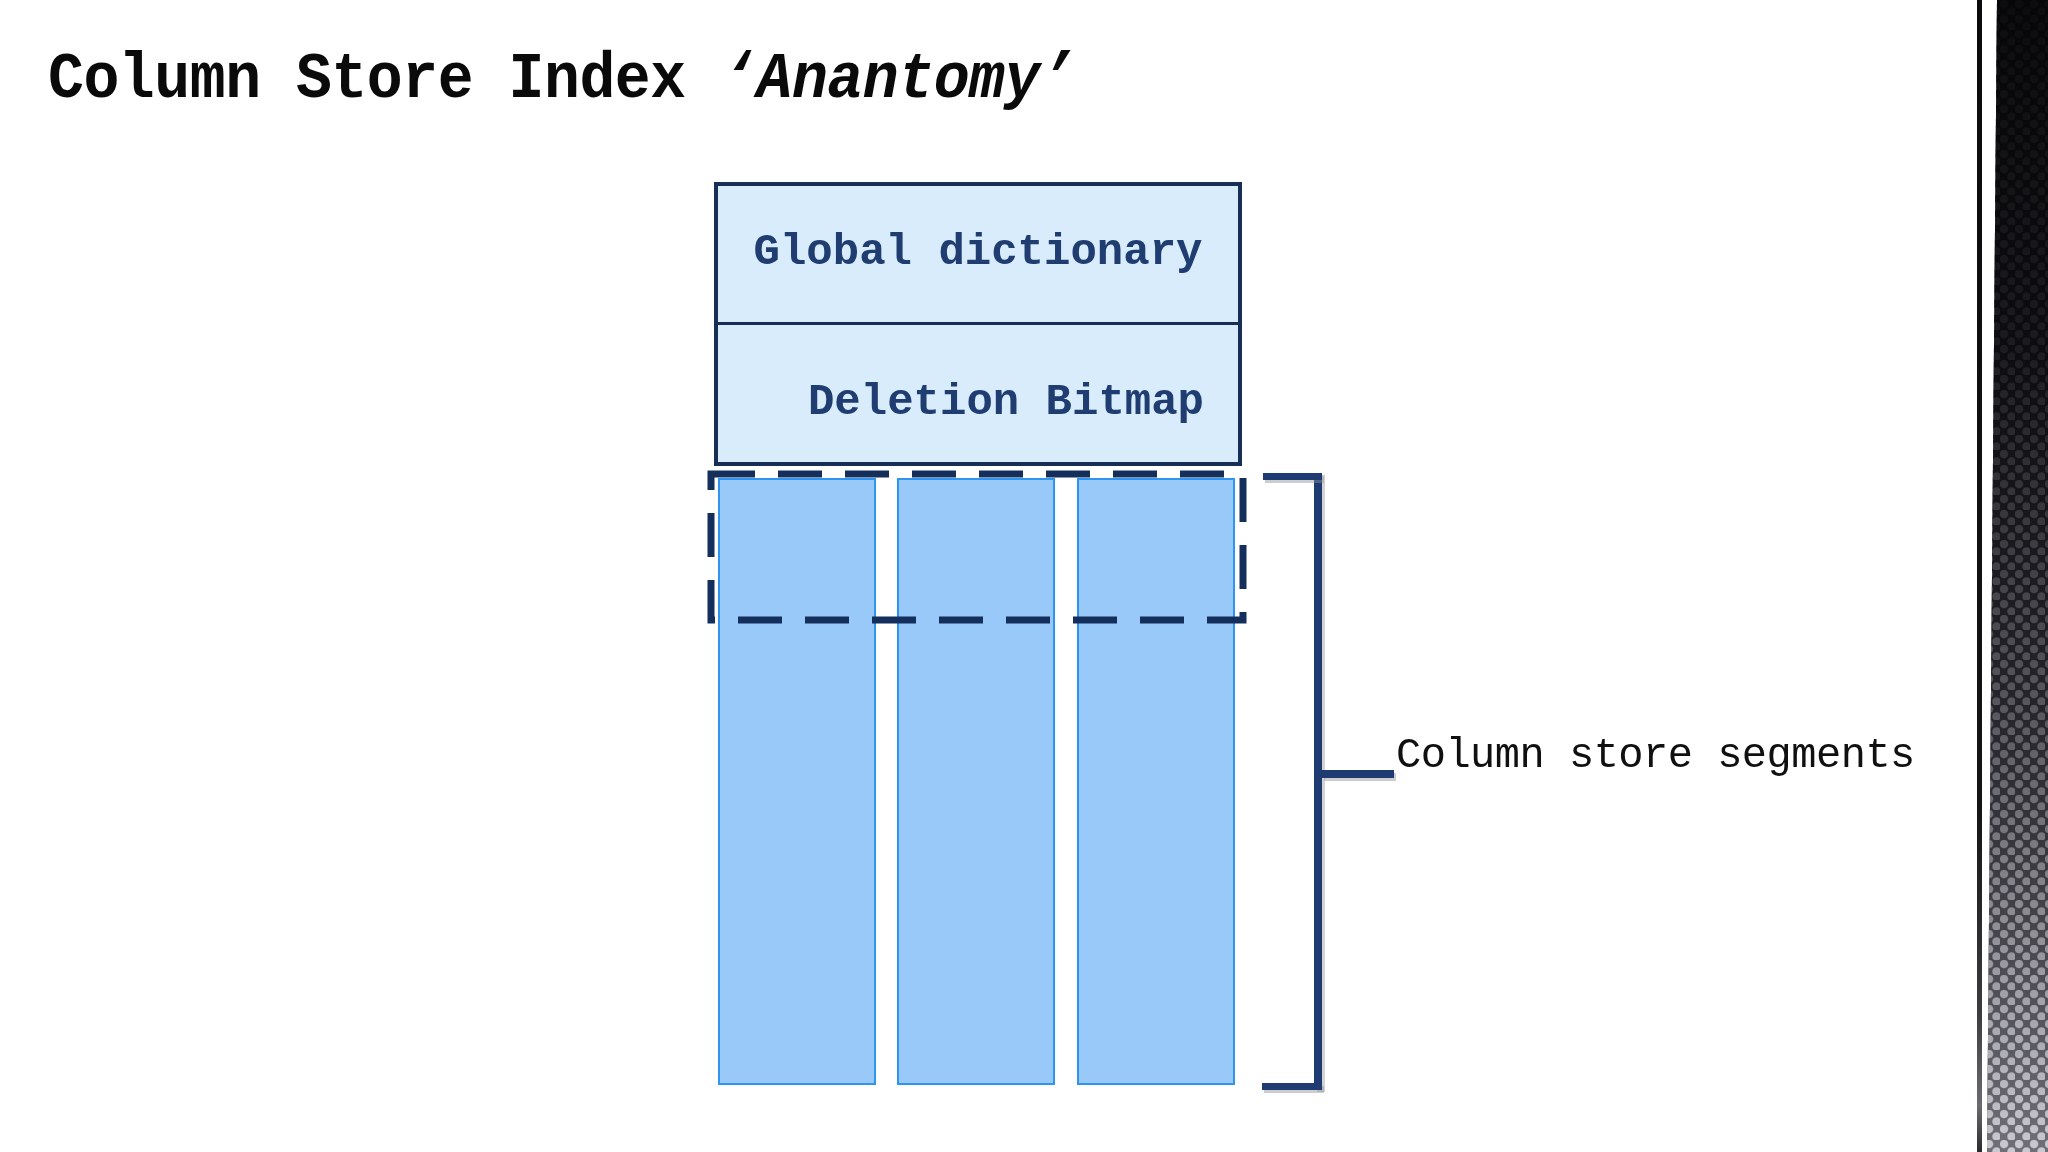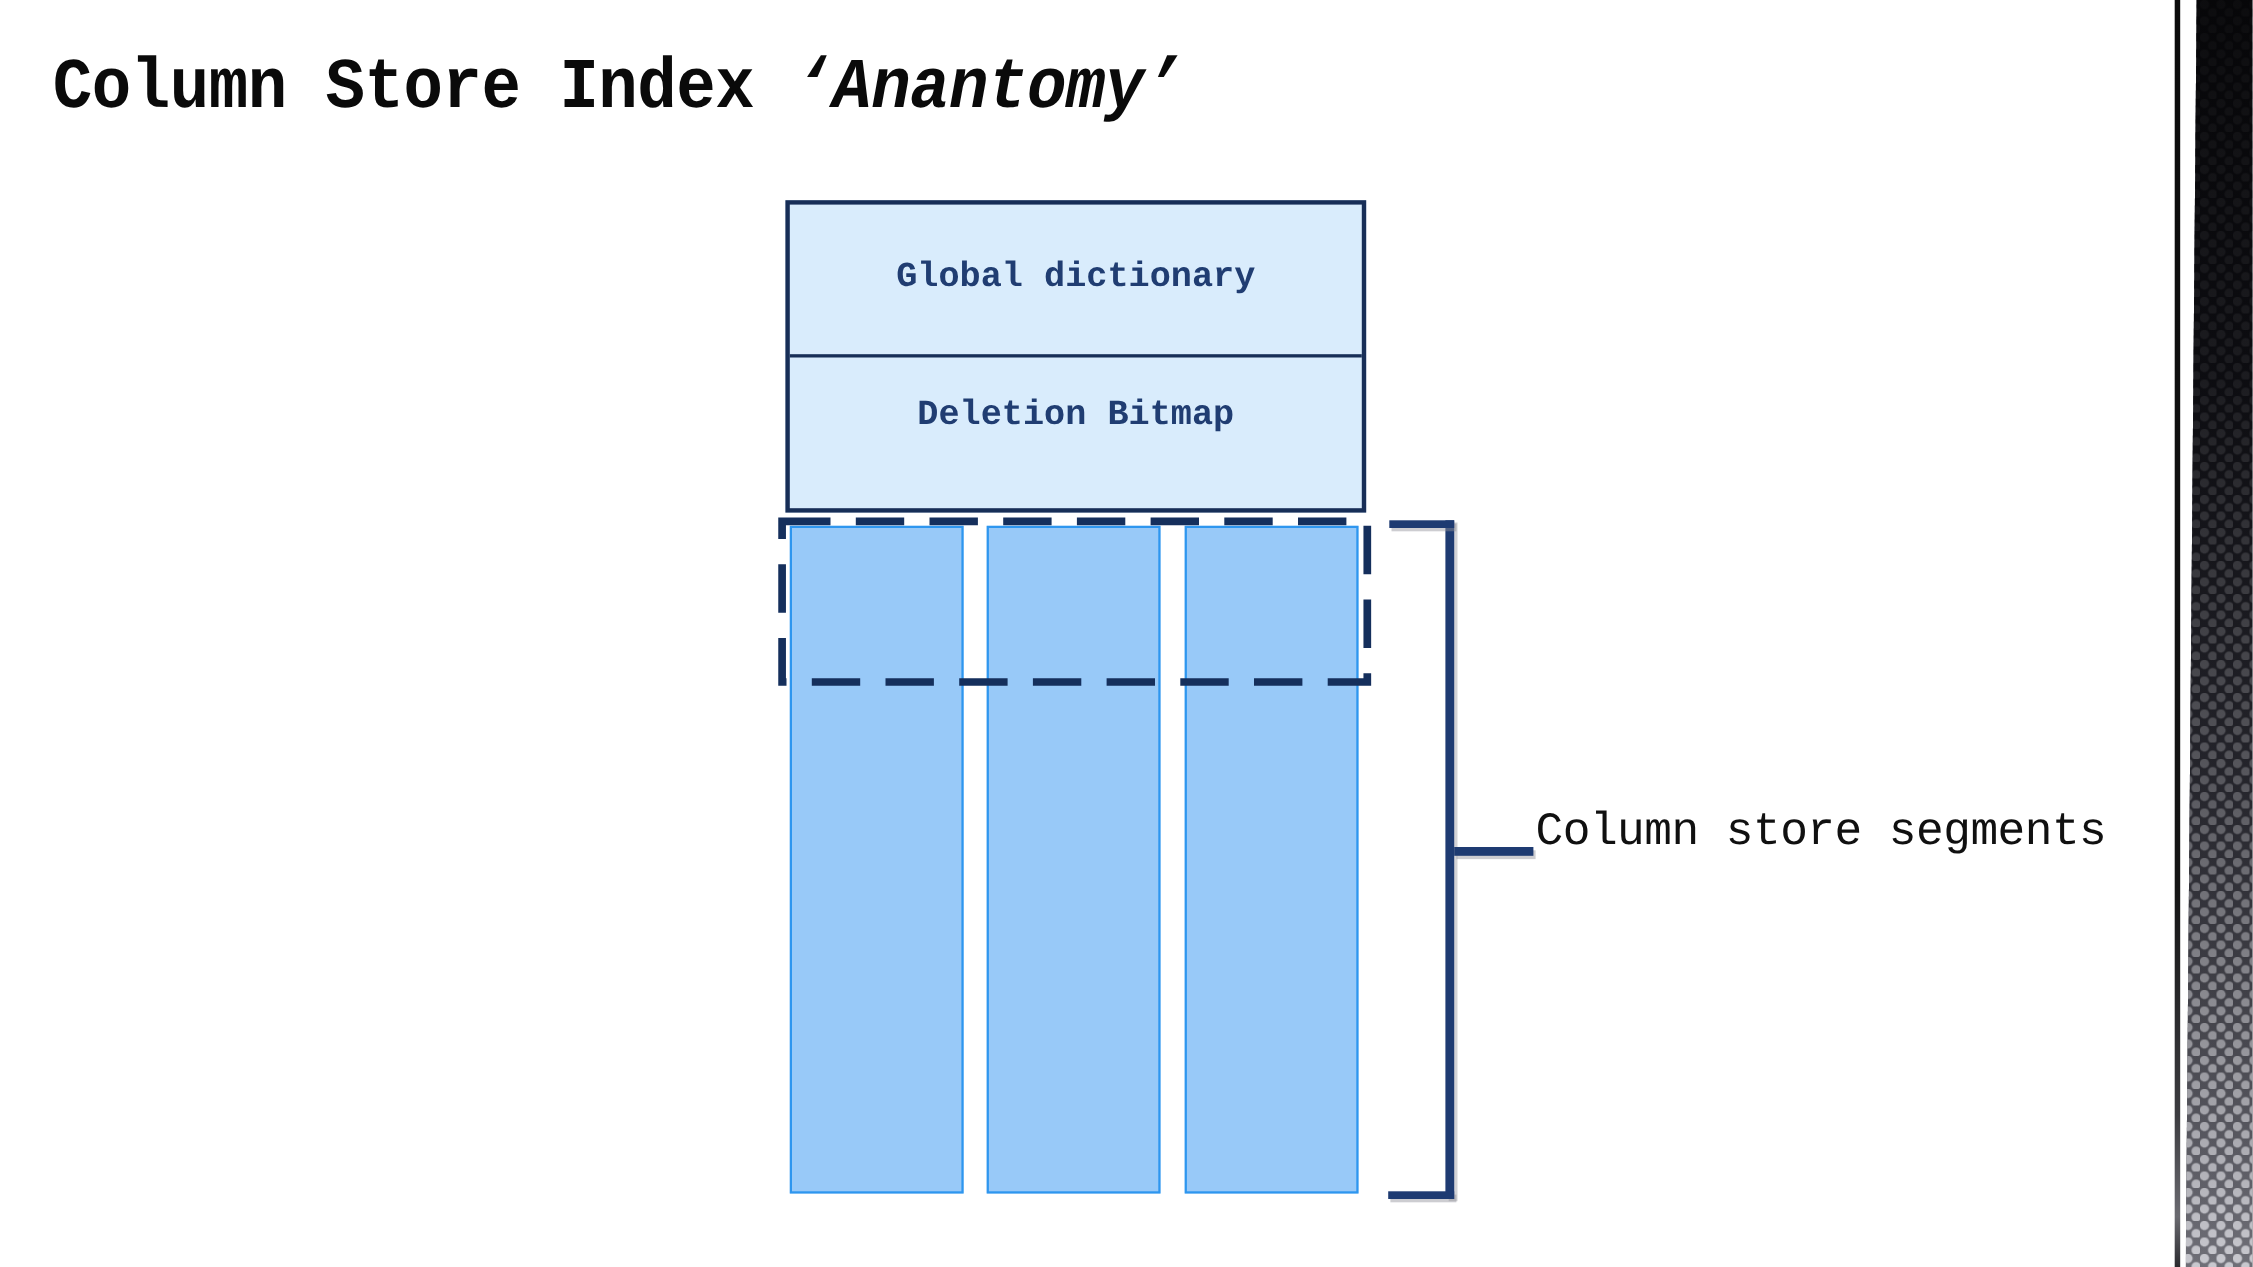--- a/index.html
+++ b/index.html
@@ -27,25 +27,25 @@
     border:4px solid var(--box-border);
     box-sizing:border-box;
   }
   .stack .divider{
     position:absolute;left:0;top:136px;width:100%;height:3px;
     background:var(--box-border);
   }
   .boxlabel{
     position:absolute;left:718px;width:520px;
     display:flex;align-items:center;justify-content:center;
-    font-size:32px;font-weight:bold;color:var(--box-text);
+    font-size:44px;font-weight:bold;color:var(--box-text);
     white-space:nowrap;
   }
   .lbl-global{top:182px;height:139px;}
-  .lbl-deletion{top:304px;height:145px;}
+  .lbl-deletion{top:329px;height:145px;padding-left:28px;}
   .lbl-local{top:474px;height:146px;z-index:6;}
   
   .colseg{
     position:absolute;top:478px;height:607px;width:158px;
     background:var(--col-fill);
     border:2px solid var(--col-border);
     box-sizing:border-box;
   }
   .colseg.c1{left:718px;}
   .colseg.c2{left:897px;}

